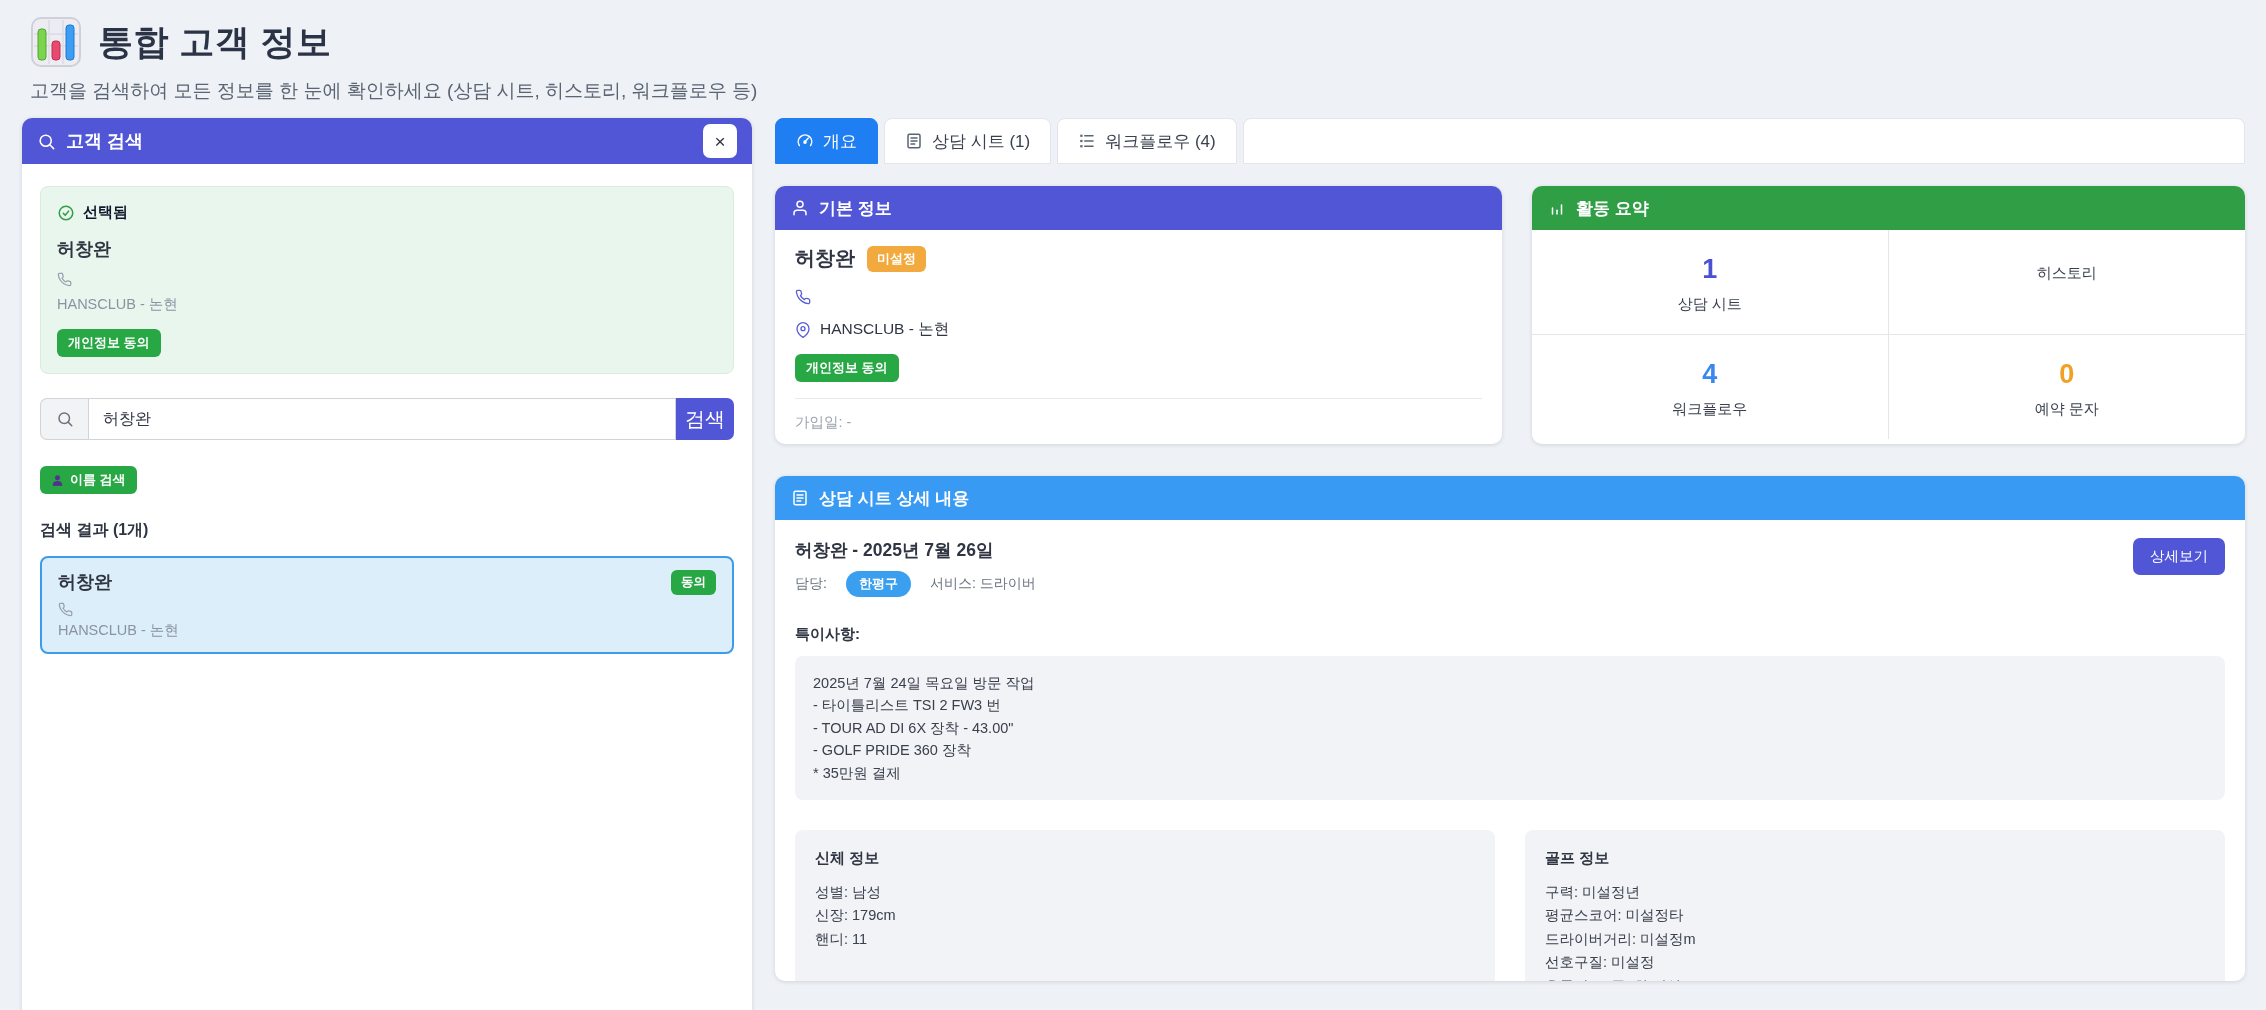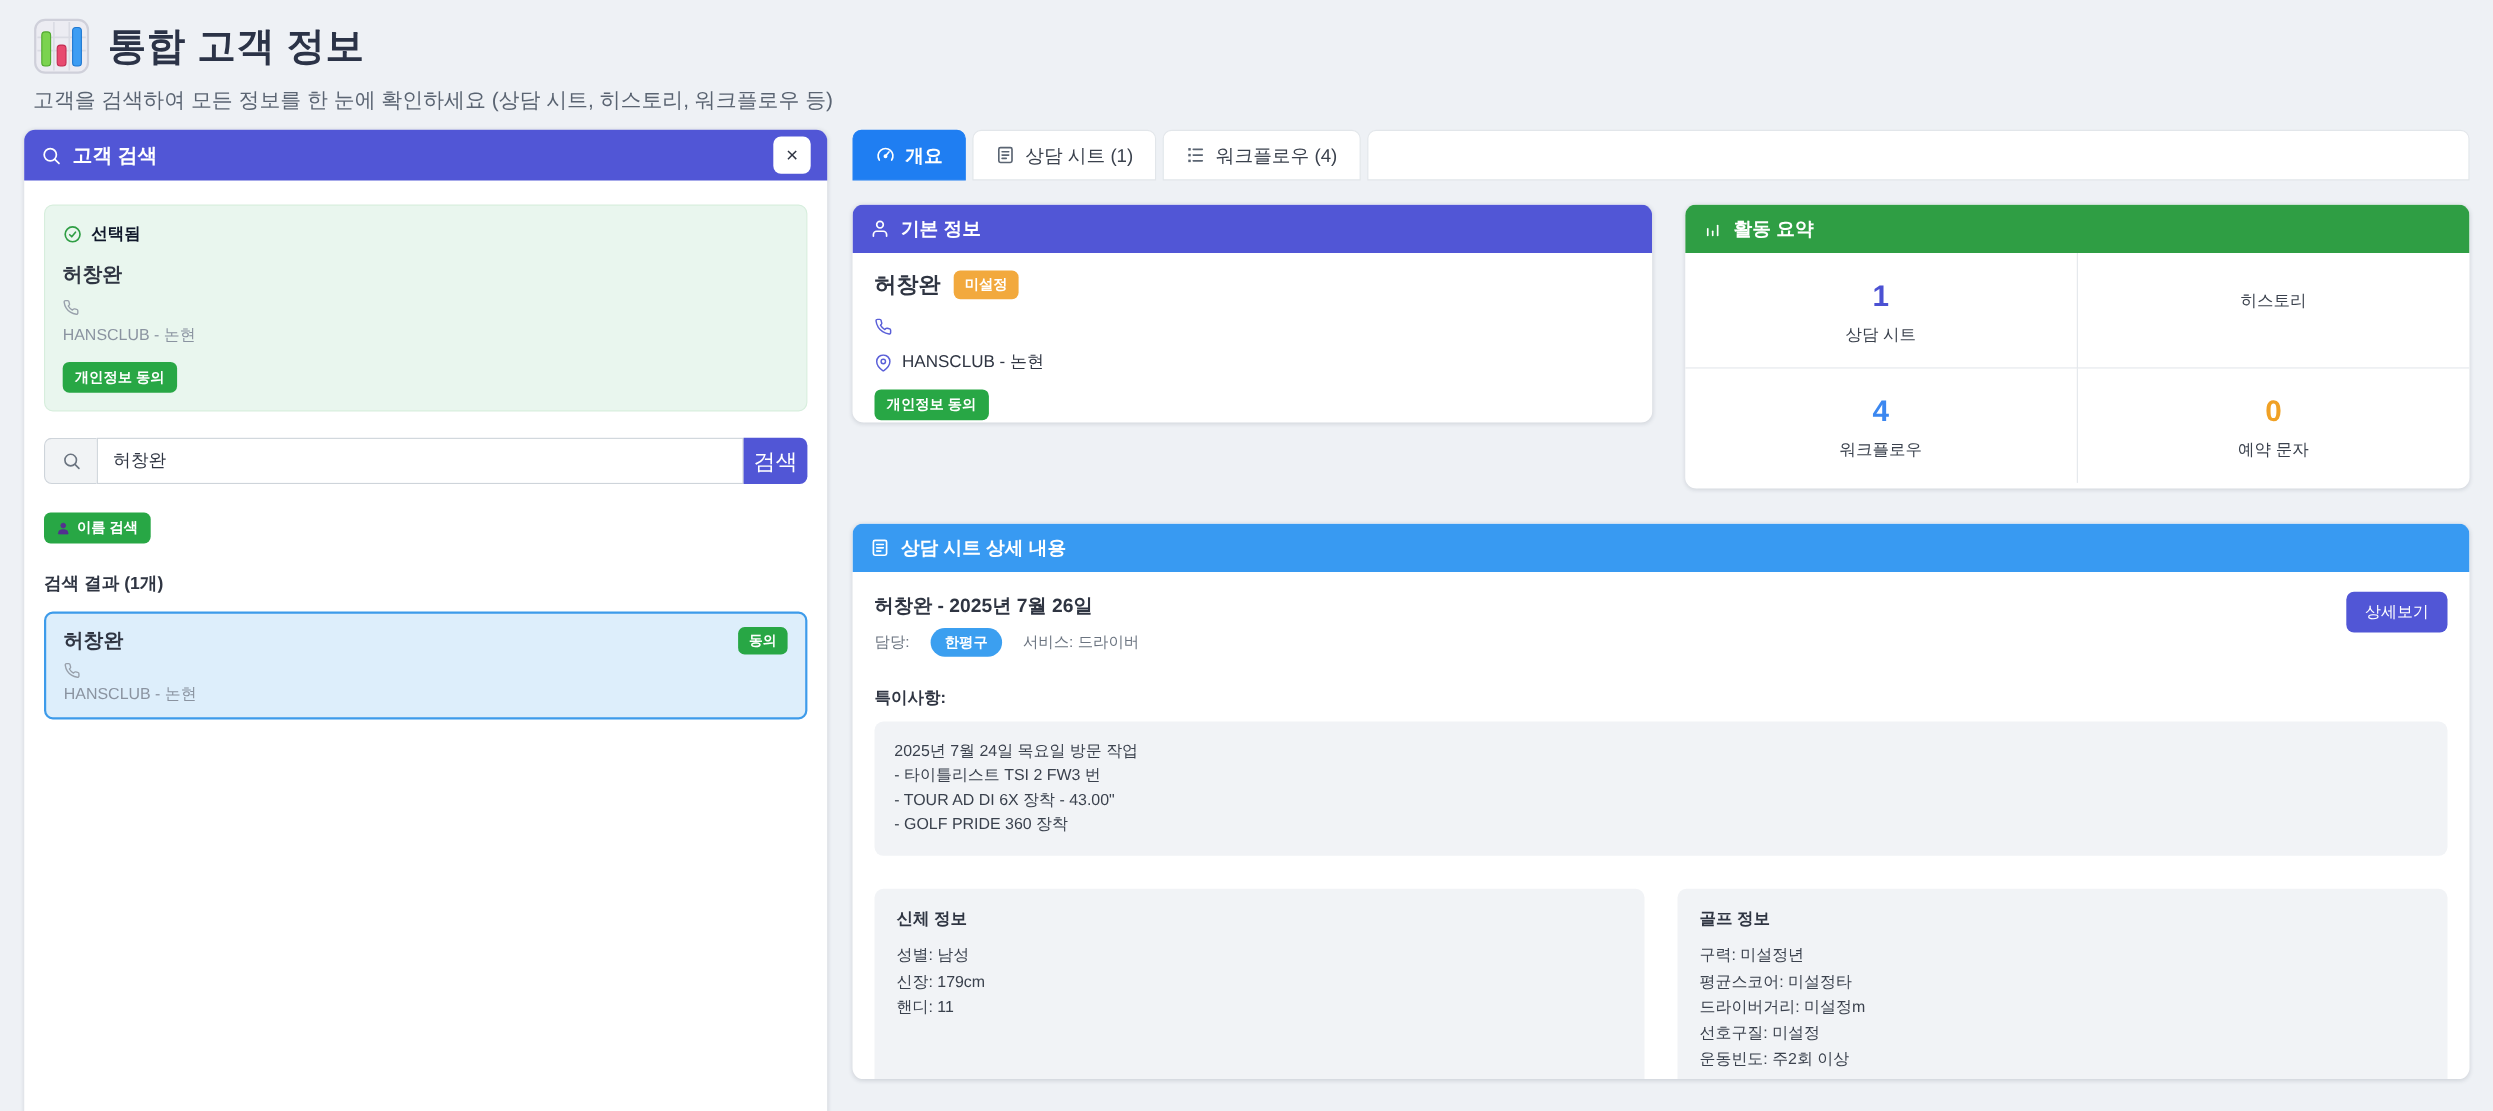--- a/index.html
+++ b/index.html
@@ -61,26 +61,26 @@
   .badge-sm { background:#28a745; color:#fff; font-size:12.5px; font-weight:700;
     padding:4px 10px; border-radius:6px; }
 
   
   .right-col { flex:1; display:flex; flex-direction:column; }
 
   .tab-bar { display:flex; gap:6px; height:46px; }
   .tab { display:flex; align-items:center; gap:9px; padding:0 20px; background:#fff;
     border:1px solid #e2e6ea; border-radius:8px 8px 0 0; font-size:17px; color:#3a414d;
     cursor:pointer; }
-  .tab.active { background:#1f7ef2; border-color:#1f7ef2; color:#fff; font-weight:700; }
+  .tab.active { background:#1f7ef2; border-color:#1f7ef2; color:#fff; font-weight:400; }
   .tab-filler { flex:1; background:#fff; border:1px solid #e2e6ea; border-radius:8px 8px 0 0; }
 
   .cards-row { display:flex; gap:30px; margin-top:22px; }
   .card { background:#fff; border-radius:10px; box-shadow:0 1px 4px rgba(35,45,65,.14); overflow:hidden; }
-  .basic-card { width:727px; flex:none; height:198px; }
+  .basic-card { width:727px; flex:none; height:258px; }
   .activity-card { flex:1; height:258px; }
   .card-head { height:44px; display:flex; align-items:center; gap:10px; color:#fff;
     font-size:17px; font-weight:700; padding:0 16px; }
   .head-indigo { background:#5156d6; }
   .head-green  { background:#2f9e44; }
   .head-blue   { background:#389af2; }
 
   .basic-body { padding:15px 20px; }
   .basic-name-row { display:flex; align-items:center; gap:12px; }
   .basic-name { font-size:20px; font-weight:700; }
@@ -331,20 +331,21 @@
           </div>
           <button class="detail-btn">상세보기</button>
         </div>
 
         <div class="notes-label">특이사항:</div>
         <div class="notes-box">
           <div>2025년 7월 24일 목요일 방문 작업</div>
           <div>- 타이틀리스트 TSI 2 FW3 번</div>
           <div>- TOUR AD DI 6X 장착  - 43.00"</div>
           <div>- GOLF PRIDE 360 장착</div>
+          <div>* 35만원 결제</div>
         </div>
 
         <div class="info-row">
           <div class="info-box">
             <div class="info-title">신체 정보</div>
             <div>성별: 남성</div>
             <div>신장: 179cm</div>
             <div>핸디: 11</div>
           </div>
           <div class="info-box">

